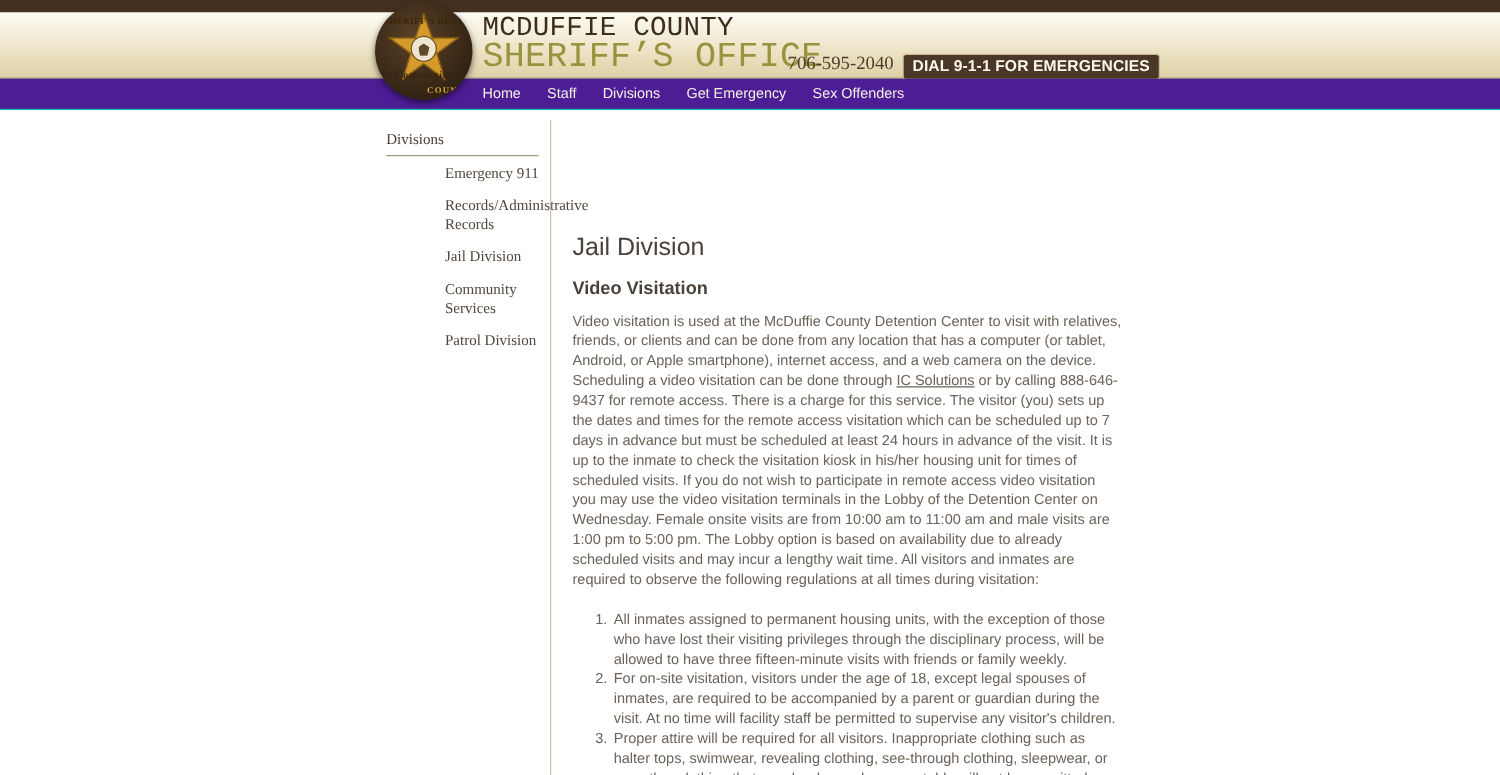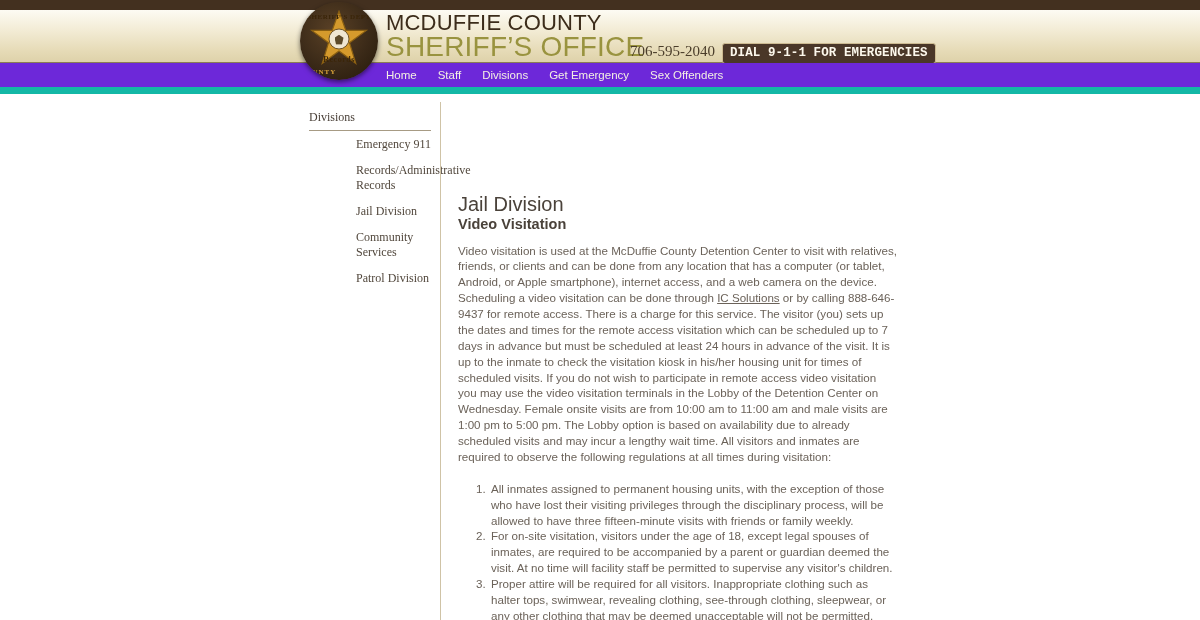--- a/index.html
+++ b/index.html
@@ -68,21 +68,21 @@
     color: #3a2509;
     letter-spacing: .5px;
     pointer-events: none;
   }
   .badge-text-top { top: 11px; font-size: 7px; }
   .badge-text-bot { bottom: 16px; font-size: 8px; }
   .badge-county {
     position: absolute;
     left: 0; right: 0;
     bottom: 4px;
-    text-align: left;
+    text-align: right;
     font-family: "Liberation Serif", serif;
     font-size: 7px;
     font-weight: bold;
     color: #d9a43a;
     letter-spacing: 1px;
   }
   .badge-seal {
     position: absolute;
     left: 50%;
     top: 48%;
@@ -100,21 +100,21 @@
     transform: translate(-50%,-50%);
     width: 9px; height: 10px;
     background: #5d4a2a;
     clip-path: polygon(50% 0, 100% 30%, 82% 100%, 18% 100%, 0 30%);
   }
 
   .org-title {
     position: absolute;
     left: 386px;
     top: 2px;
-    font-family: Liberation Sans, sans-serif;
+    font-family: Liberation Mono, monospace;
     line-height: 1.02;
   }
   .org-line1 {
     font-size: 22px;
     color: #3c2c1a;
     letter-spacing: .2px;
     white-space: nowrap;
   }
   .org-line2 {
     font-size: 28px;
@@ -135,35 +135,35 @@
     text-align: center;
   }
   .emergency-badge {
     position: absolute;
     left: 722px;
     top: 33px;
     background: #4a3728;
     border: 1px solid #cdbb92;
     border-radius: 3px;
     color: #fdf8ec;
-    font-family: Liberation Mono, monospace;
+    font-family: Liberation Sans, sans-serif;
     font-size: 12.5px;
     font-weight: bold;
     letter-spacing: .1px;
     padding: 3px 7px 3px 7px;
     white-space: nowrap;
     line-height: 1;
   }
 
   
   .navbar {
     height: 24px;
     width: 100%;
-    background: #6d28d9;
-    border-bottom: 7px solid #14b8a6;
+    background: #4c1d95;
+    border-bottom: 1px solid #14b8a6;
     position: relative;
   }
   .nav-inner {
     position: absolute;
     left: 386px;
     top: 0;
     height: 24px;
     display: flex;
     align-items: center;
     gap: 21px;
@@ -232,21 +232,21 @@
     font-size: 17px;
     font-weight: bold;
     color: #4a423a;
     margin: 18px 0 0 0;
     line-height: 1;
   }
   .h-sub {
     font-size: 14.5px;
     font-weight: bold;
     color: #4a423a;
-    margin: 3px 0 0 0;
+    margin: 16px 0 0 0;
     line-height: 1;
   }
   .para {
     font-size: 11.6px;
     color: #6b6259;
     line-height: 1.37;
     margin: 11px 0 0 0;
     text-align: left;
   }
   .para a, .inline-link {
@@ -275,21 +275,21 @@
   <div class="header-inner">
 
     <div class="badge-wrap">
       <div class="badge-circle">
         <svg class="badge-star" viewBox="0 0 100 100">
           <polygon points="50,2 61,33 94,33 67,53 77,86 50,66 23,86 33,53 6,33 39,33" fill="#d59a2c" stroke="#8a5f12" stroke-width="2"></polygon>
           <polygon points="50,8 59,35 88,35 65,52 73,80 50,63 27,80 35,52 12,35 41,35" fill="#e7b martin" fill-opacity="0"></polygon>
         </svg>
         <div class="badge-text-top">SHERIFF'S DEPT</div>
         <div class="badge-seal"></div>
-        <div class="badge-text-bot">Records</div>
+        <div class="badge-text-bot">Community</div>
         <div class="badge-county">COUNTY</div>
       </div>
     </div>
 
     <div class="org-title">
       <div class="org-line1">MCDUFFIE COUNTY</div>
       <div class="org-line2">SHERIFF’S OFFICE</div>
     </div>
 
     <div class="phone">706-595-2040</div>
@@ -321,19 +321,19 @@
   <div class="vrule"></div>
 
   <div class="content">
     <h1 class="h-page">Jail Division</h1>
     <h3 class="h-sub">Video Visitation</h3>
 
     <p class="para"><span>Video visitation is used at the McDuffie County Detention Center to visit with relatives, friends, or clients and can be done from any location that has a computer (or tablet, Android, or Apple smartphone), internet access, and a web camera on the device. Scheduling a video visitation can be done through </span><a class="inline-link" href="#">IC Solutions</a><span> or by calling 888-646-9437 for remote access. There is a charge for this service. The visitor (you) sets up the dates and times for the remote access visitation which can be scheduled up to 7 days in advance but must be scheduled at least 24 hours in advance of the visit. It is up to the inmate to check the visitation kiosk in his/her housing unit for times of scheduled visits. If you do not wish to participate in remote access video visitation you may use the video visitation terminals in the Lobby of the Detention Center on Wednesday. Female onsite visits are from 10:00 am to 11:00 am and male visits are 1:00 pm to 5:00 pm.  The Lobby option is based on availability due to already scheduled visits and may incur a lengthy wait time. All visitors and inmates are required to observe the following regulations at all times during visitation:</span></p>
 
     <ol class="rules">
       <li>All inmates assigned to permanent housing units, with the exception of those who have lost their visiting privileges through the disciplinary process, will be allowed to have three fifteen-minute visits with friends or family weekly.</li>
-      <li>For on-site visitation, visitors under the age of 18, except legal spouses of inmates, are required to be accompanied by a parent or guardian deemed the visit. At no time will facility staff be permitted to supervise any visitor's children.</li>
+      <li>For on-site visitation, visitors under the age of 18, except legal spouses of inmates, are required to be accompanied by a parent or guardian during the visit. At no time will facility staff be permitted to supervise any visitor's children.</li>
       <li>Proper attire will be required for all visitors. Inappropriate clothing such as halter tops, swimwear, revealing clothing, see-through clothing, sleepwear, or any other clothing that may be deemed unacceptable will not be permitted.</li>
 
     </ol>
 
   </div>
 </div>
 
 </body></html>

